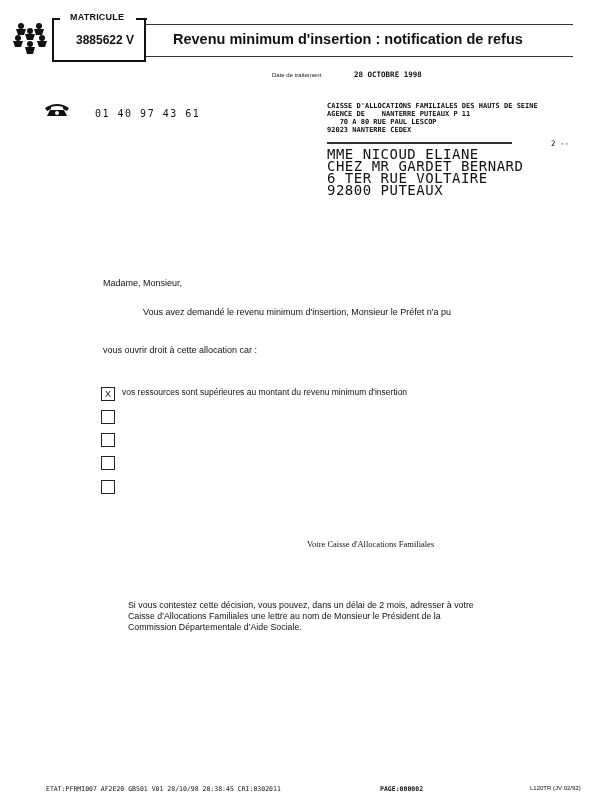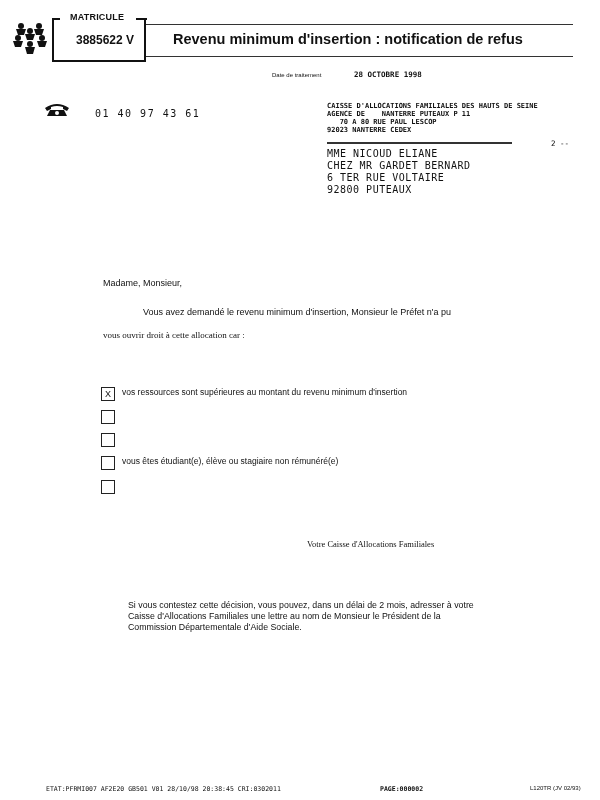--- a/index.html
+++ b/index.html
@@ -24,25 +24,25 @@
     border-top: 1.5px solid #333; border-bottom: 1.5px solid #333; box-sizing: border-box;
   }
   .title-text { left: 173px; top: 31px; font-size: 14.5px; font-weight: bold; }
   .date-label { left: 272px; top: 72px; font-size: 6px; }
   .date-value { left: 354px; top: 70px; font-size: 7.5px; font-weight: bold; }
   .phone-icon { left: 44px; top: 103px; }
   .phone-num { left: 95px; top: 108px; font-size: 10px; letter-spacing: 1.5px; }
   .caisse { left: 327px; top: 102px; font-size: 7px; font-weight: bold; line-height: 8px; white-space: pre; }
   .sep-line { left: 327px; top: 142px; width: 185px; height: 1.5px; background: #333; }
   .page-mark { left: 551px; top: 139px; font-size: 7.5px; }
-  .recipient { left: 327px; top: 148px; font-size: 10px; line-height: 12px; white-space: pre; letter-spacing: 0.5px; }
+  .recipient { left: 327px; top: 148px; font-size: 14px; line-height: 12px; white-space: pre; letter-spacing: 0.5px; }
   .body-text { font-size: 9px; }
   .salutation { left: 103px; top: 278px; }
   .intro1 { left: 103px; top: 307px; margin-left: 40px; }
-  .intro2 { left: 103px; top: 330px; font-family: Liberation Serif, serif; }
+  .intro2 { left: 103px; top: 345px; }
   .cb-row { left: 101px; display: flex; align-items: flex-start; }
   .cb {
     width: 14px; height: 14px; border: 1px solid #222; box-sizing: border-box;
     font-size: 9px; line-height: 12px; text-align: center; flex: none;
   }
   .cb-label { margin-left: 7px; font-size: 8.5px; line-height: 10px; width: 380px; }
   .signature { left: 307px; top: 539px; font-size: 8.5px; font-family: Liberation Serif, serif; }
   .notice { left: 128px; top: 600px; font-size: 8.8px; line-height: 11px; width: 360px; }
   .footer { top: 785px; font-size: 6.5px; }
   .f-etat { left: 46px; font-weight: normal; }
@@ -109,21 +109,20 @@
   <div class="cb-label">vos ressources sont supérieures au montant du revenu minimum d'insertion</div>
 </div>
 <div class="abs cb-row" style="top:410px;">
   <div class="cb"></div>
 </div>
 <div class="abs cb-row" style="top:433px;">
   <div class="cb"></div>
 </div>
 <div class="abs cb-row" style="top:456px;">
   <div class="cb"></div>
-  <div class="cb-label">vous êtes étudiant(e), élève ou stagiaire non rémunéré(e)</div>
 </div>
 <div class="abs cb-row" style="top:480px;">
   <div class="cb"></div>
 </div>
 
 <div class="abs signature">Votre Caisse d'Allocations Familiales</div>
 
 <div class="abs notice">Si vous contestez cette décision, vous pouvez, dans un délai de 2 mois, adresser à votre Caisse d'Allocations Familiales une lettre au nom de Monsieur le Président de la Commission Départementale d'Aide Sociale.</div>
 
 <div class="abs footer f-etat mono">ETAT:PFRMI007    AF2E20 GB501  V01   28/10/98 20:38:45 CRI:0302011</div>

